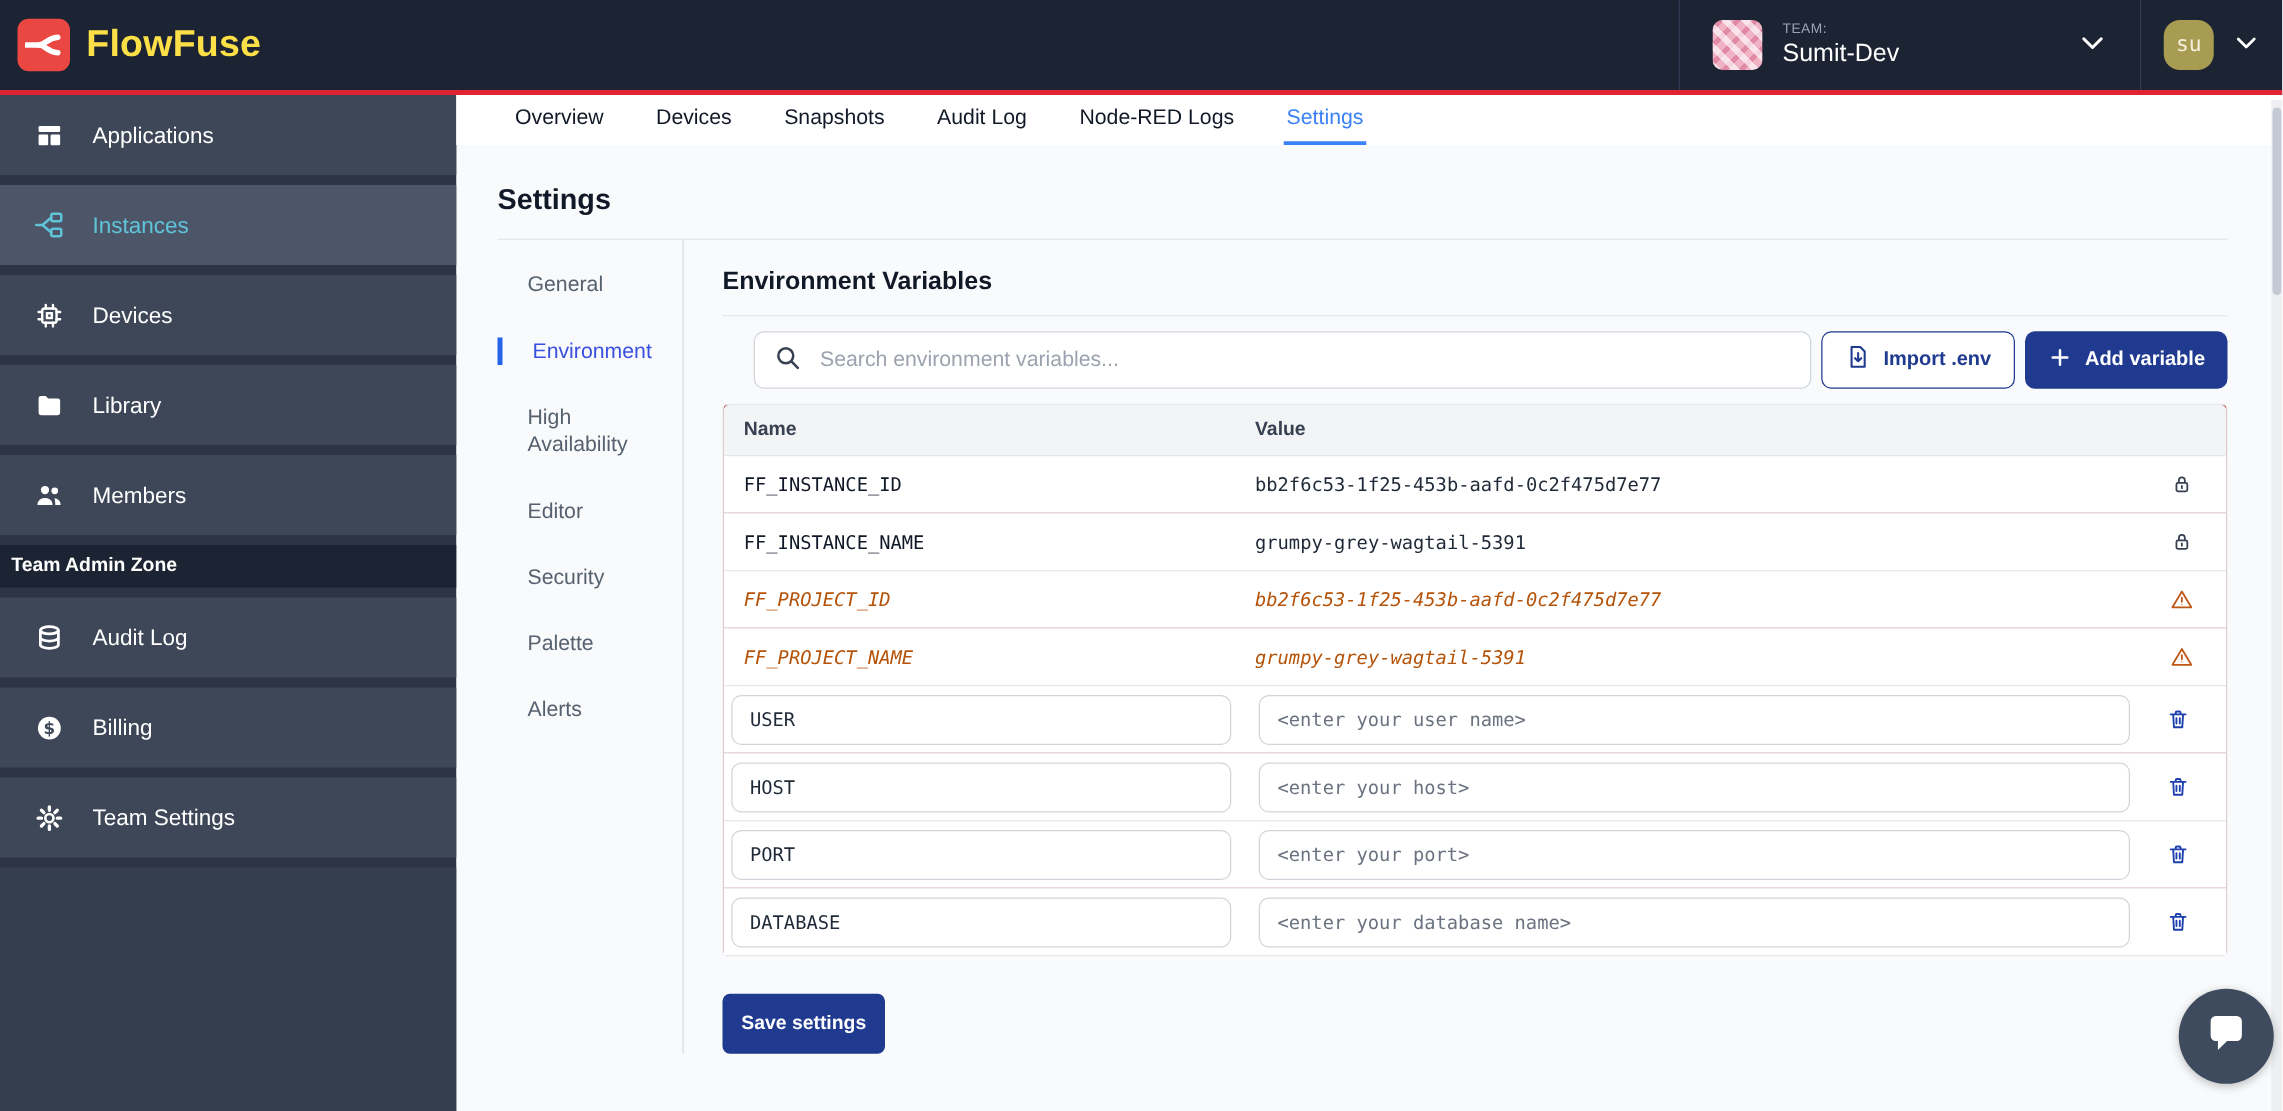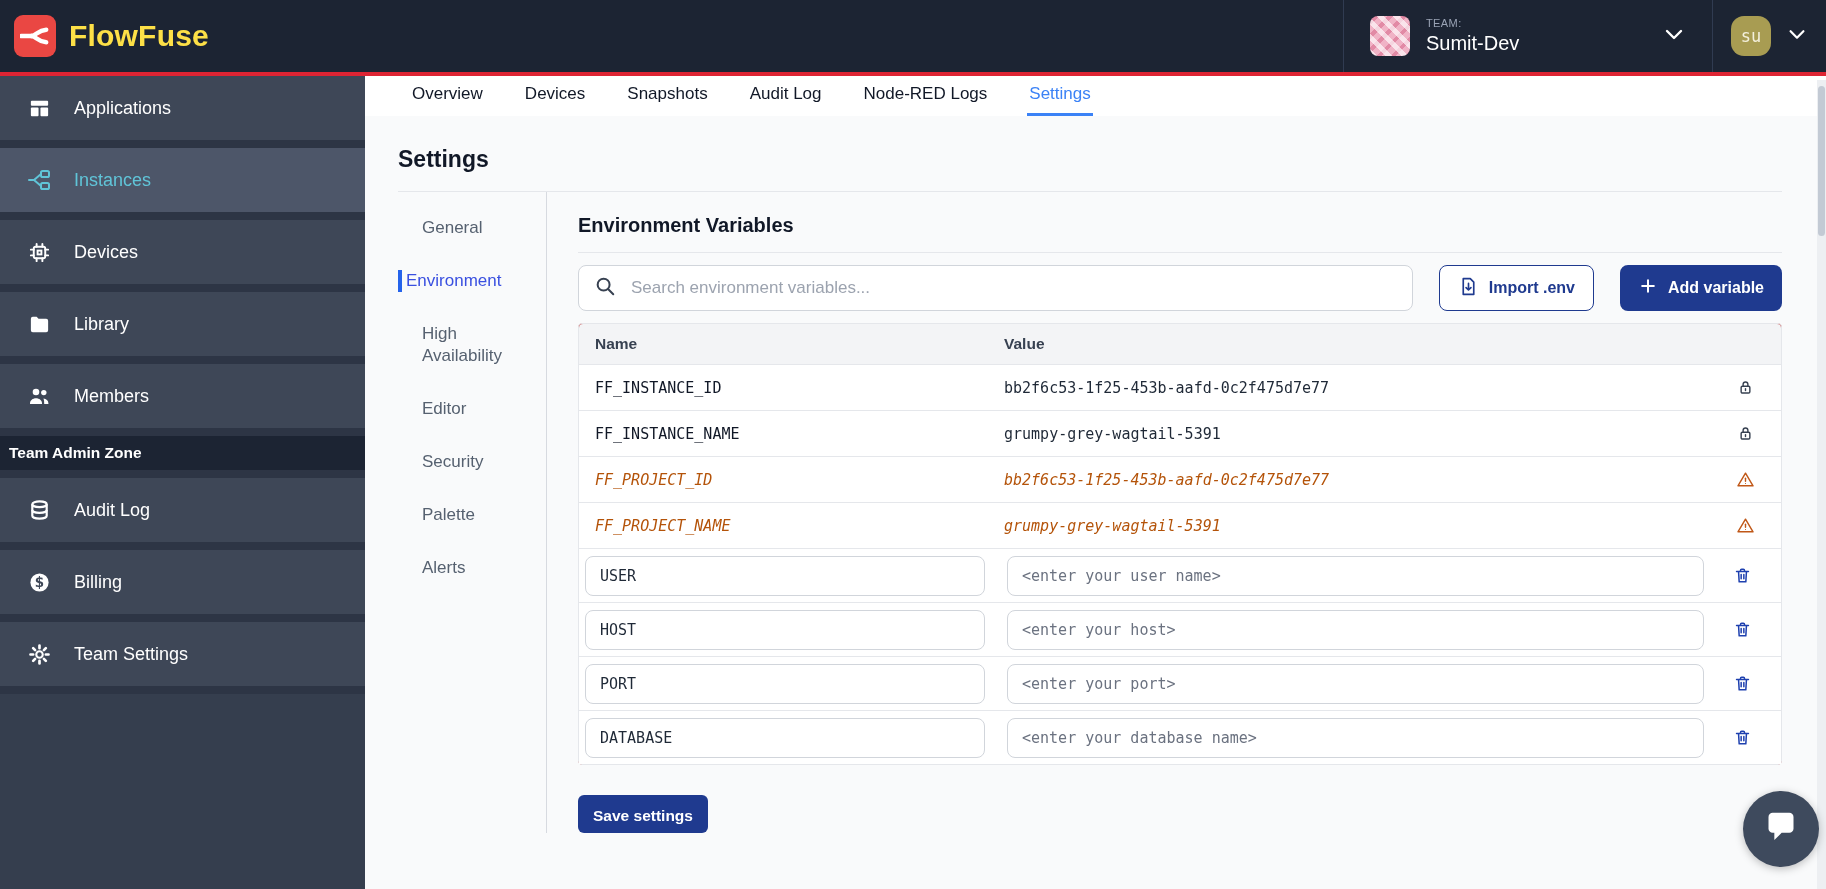--- a/index.html
+++ b/index.html
@@ -44,27 +44,27 @@
   .tab { font-size:17px; color:#111827; padding:0 2px 12px; cursor:pointer; white-space:nowrap; }
   .tab.active { color:#3b82f6; border-bottom:3px solid #3b82f6; padding-bottom:9px; }
 
   .content { flex:1; padding:0 44px 0 33px; overflow:hidden; }
   .page-title { margin:30px 0 0; font-size:23px; font-weight:700; color:#111827; }
   .title-rule { height:1px; background:#e5e7eb; margin-top:18px; }
 
   .settings-body { display:flex; }
   .settings-nav { width:149px; flex:none; border-right:1px solid #d7dae0; padding-top:25px; }
   .snav-item { font-size:17px; color:#566170; padding-left:20px; border-left:4px solid transparent; line-height:22px; margin-bottom:31px; width:130px; cursor:pointer; }
-  .snav-item.active { color:#3a50e0; border-left-color:#2563eb; padding-left:4px; }
+  .snav-item.active { color:#3a50e0; border-left-color:#2563eb; padding-left:24px; }
 
   .settings-content { flex:1; padding:22px 0 0 31px; min-width:0; }
   .env-title { font-size:20px; font-weight:700; color:#111827; }
   .env-rule { height:1px; background:#e5e7eb; margin-top:15px; }
 
-  .toolbar { display:flex; gap:26px; margin-top:12px; }
+  .toolbar { display:flex; gap:8px; margin-top:12px;margin-left:25px; }
   .search-box { flex:1; height:46px; background:#fff; border:1px solid #d1d5db; border-radius:8px; display:flex; align-items:center; gap:13px; padding:0 15px; }
   .search-box input { border:none; outline:none; flex:1; font-size:17px; color:#374151; background:transparent; font-family:"Liberation Sans", sans-serif; }
   .search-box input::placeholder { color:#9ca3af; }
   .btn { height:46px; display:flex; align-items:center; gap:10px; border-radius:8px; font-size:16px; font-weight:700; padding:0 18px; cursor:pointer; font-family:"Liberation Sans", sans-serif; white-space:nowrap; }
   .btn-outline { background:#fff; border:1.5px solid #1f3a8f; color:#1f3a8f; }
   .btn-solid { background:#1f3a8f; border:none; color:#fff; }
 
   
   .env-table { margin-top:12px; background:#b91c1c; border:1px solid #e5e7eb; border-radius:4px; }
   .t-head { display:flex; align-items:center; height:40px; background:#f3f4f6; font-size:15.5px; font-weight:700; color:#374151; border-radius:4px 4px 0 0; }
@@ -77,21 +77,21 @@
   .t-row.warn, .t-row.warn .cell-name { color:#b45309; font-style:italic; }
 
   .e-row { display:flex; align-items:center; height:54px; border-top:1px solid #e5e7eb; background:#fff; padding-left:6px; }
   .e-input { height:40px; border:1px solid #d1d5db; border-radius:8px; font-family:"DejaVu Sans Mono", monospace; font-size:15px; color:#1f2937; padding:0 14px; background:#fff; outline:none; }
   .e-name { width:400px; flex:none; }
   .e-value { flex:1; margin-left:22px; min-width:0; }
   .e-value::placeholder { color:#6b7280; }
   .e-icon { width:77px; flex:none; display:flex; justify-content:center; }
   .icon-btn { background:none; border:none; padding:2px; cursor:pointer; display:flex; }
 
-  .save-btn { margin-top:30px; height:38px; background:#1f3a8f; color:#fff; border:none; border-radius:6px; font-size:15.5px; font-weight:700; padding:12px 15px; cursor:pointer; font-family:"Liberation Sans", sans-serif; }
+  .save-btn { margin-top:30px; height:48px; background:#1f3a8f; color:#fff; border:none; border-radius:6px; font-size:15.5px; font-weight:700; padding:12px 15px; cursor:pointer; font-family:"Liberation Sans", sans-serif; }
 
   
   .chat-widget { position:absolute; left:1743px; top:791px; width:76px; height:76px; border-radius:50%; background:#3e4a5d; display:flex; align-items:center; justify-content:center; box-shadow:0 2px 8px rgba(0,0,0,.25); cursor:pointer; z-index:50; }
   .scrollbar { position:absolute; right:0; top:80px; bottom:0; width:9px; background:#edeff2; z-index:40; }
   .scroll-thumb { position:absolute; top:6px; left:1px; width:7px; height:150px; border-radius:4px; background:#c3cad4; }
 </style>
 </head>
 <body>
 
 <div class="app">

